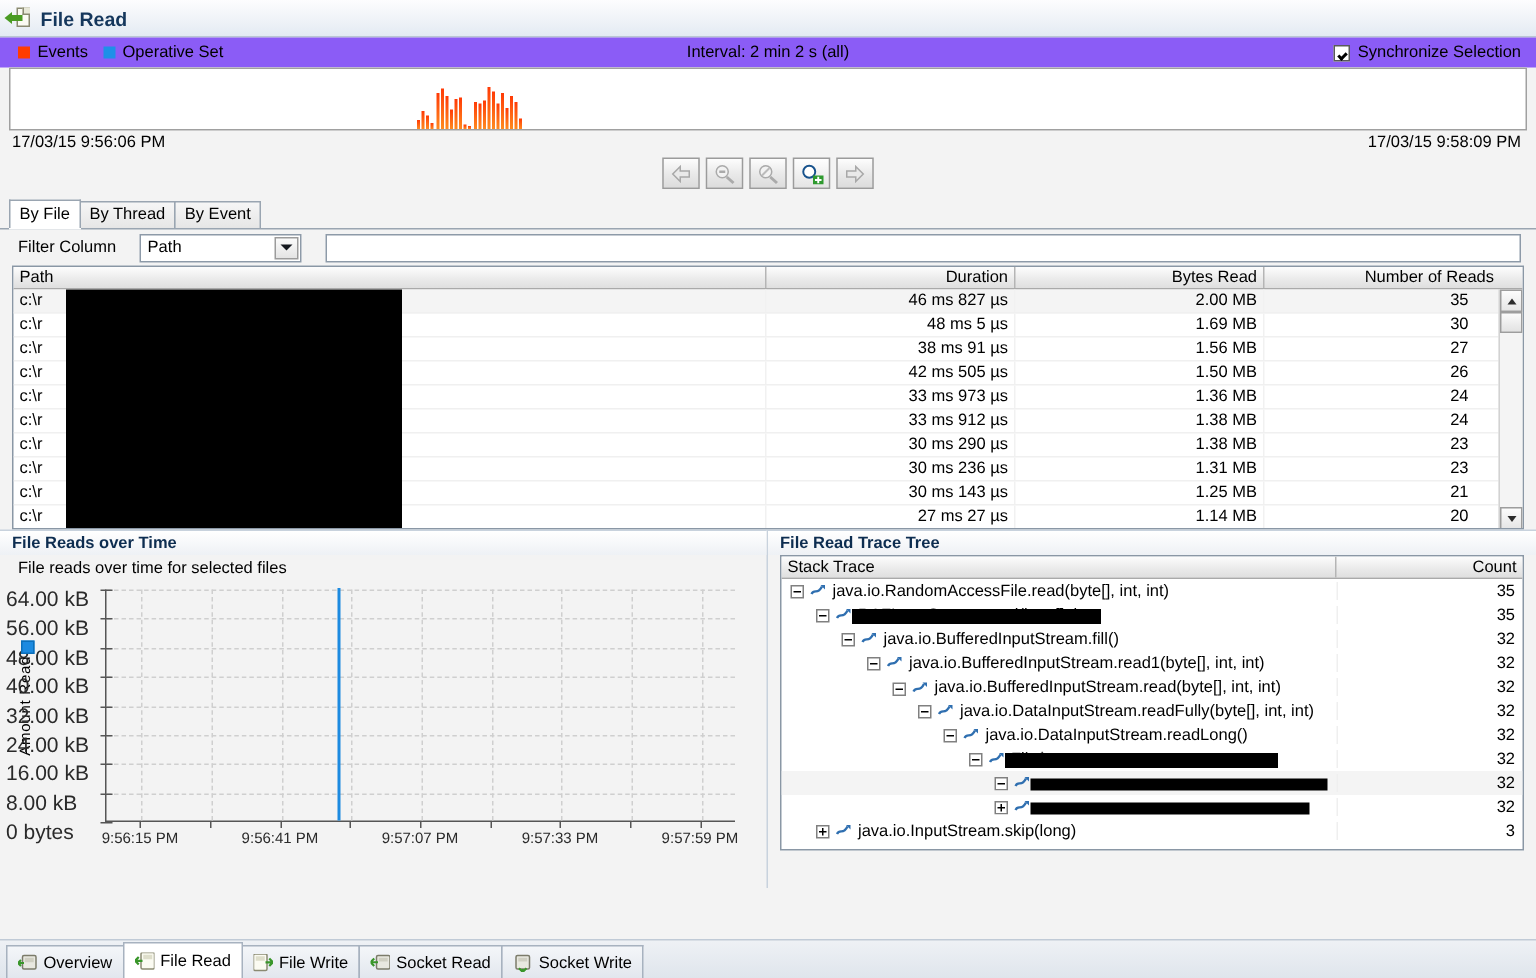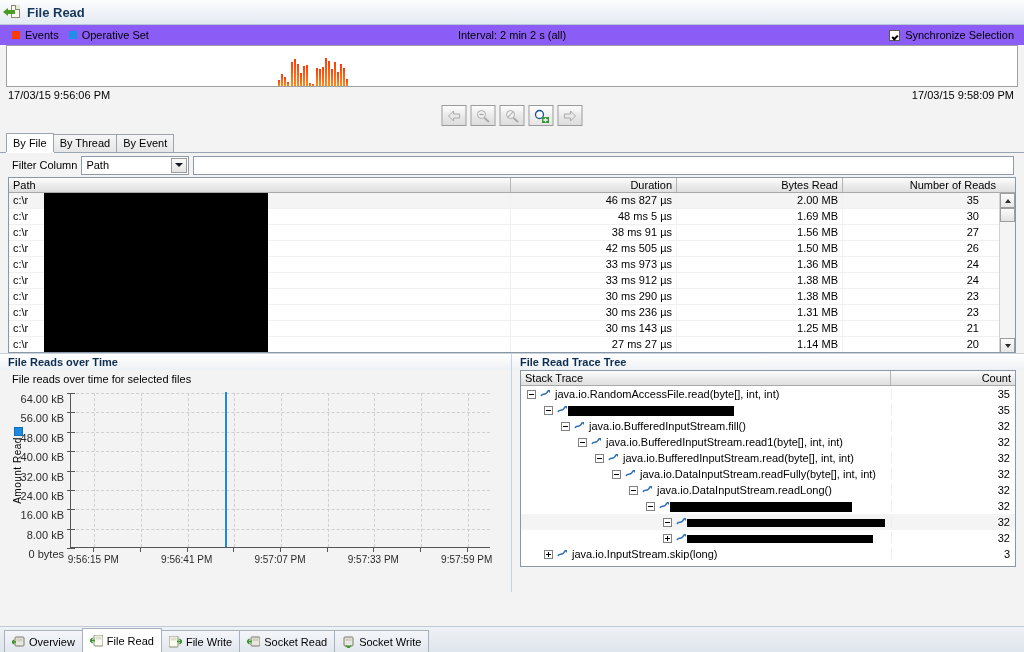--- a/index.html
+++ b/index.html
@@ -124,21 +124,21 @@
     background:linear-gradient(#ffffff,#eef1f5);
     border-top:1px solid #c8d2dd;
   }
   .sec-head .title{ font-size:11px; font-weight:bold; color:#0d2d50; }
   .help-ic{
     position:absolute; right:5px; top:1px; width:15px; height:15px;
     display:flex; align-items:center; justify-content:center;
   }
 
   .filter-row{
-    height:24px; display:flex; align-items:center; padding:0 10px 0 12px; gap:4px;justify-content:flex-end;
+    height:24px; display:flex; align-items:center; padding:0 10px 0 12px; gap:16px;justify-content:flex-end;
   }
   .filter-row .lbl{ font-size:11px; }
   .combo{
     width:108px; height:19px; background:#fff; border:1px solid #8d9aa8;
     display:flex; align-items:center; position:relative; padding-left:4px; font-size:11px;
   }
   .combo .arrow{
     position:absolute; right:1px; top:1px; width:16px; height:15px;
     background:linear-gradient(#fbfbfb,#e4e4e4); border:1px solid #9b9b9b;
     display:flex; align-items:center; justify-content:center;
@@ -218,21 +218,21 @@
   .chart{
     position:relative; margin-left:12px; width:490px; height:188px;
   }
   .plot{
     position:absolute; left:58px; top:6px; width:420px; height:155px;
     border-left:1px solid #555; border-bottom:1px solid #555;
   }
   .gl-v{ position:absolute; top:0; bottom:0; width:0; border-left:1px dashed #cfcfcf; }
   .gl-h{ position:absolute; left:0; right:0; height:0; border-top:1px dashed #cfcfcf; }
   .ytick-lbl{
-    position:absolute; right:0; font-size:11px; text-align:right; white-space:nowrap;
+    position:absolute; right:12px; font-size:14px; white-space:nowrap;
     transform:translateY(-50%); color:#2a2a2a;
   }
   .ytick-mark{ position:absolute; left:-4px; width:8px; height:0; border-top:1px solid #555; }
   .ylab-col{ position:absolute; left:0; top:6px; width:52px; height:155px; }
   .xtick-mark{ position:absolute; top:0; height:4px; width:0; border-left:1px solid #555; }
   .xtick-lbl{
     position:absolute; top:6px; font-size:10px; white-space:nowrap;
     transform:translateX(-50%); color:#2a2a2a;
   }
   .axis-title{
@@ -620,21 +620,21 @@
               <span class="exp"></span>
               <span class="meth-ic"><svg width="11" height="10" viewBox="0 0 11 10">
                   <path d="M1 7 C3 3 5 8 8 2" stroke="#2f6fb0" stroke-width="1.6" fill="none"></path>
                   <path d="M7 1 L10 1 L10 4 Z" fill="#2f6fb0"></path>
                 </svg></span>
               <span class="tr-txt">java.io.BufferedInputStream.read1(byte[], int, int)</span>
             </div>
             <div class="tr-count">32</div>
           </div>
           <div class="tr-row">
-            <div class="tr-name" style="padding-left: 74px;">
+            <div class="tr-name" style="padding-left: 74px; align-items: flex-end;">
               <span class="exp"></span>
               <span class="meth-ic"><svg width="11" height="10" viewBox="0 0 11 10">
                   <path d="M1 7 C3 3 5 8 8 2" stroke="#2f6fb0" stroke-width="1.6" fill="none"></path>
                   <path d="M7 1 L10 1 L10 4 Z" fill="#2f6fb0"></path>
                 </svg></span>
               <span class="tr-txt">java.io.BufferedInputStream.read(byte[], int, int)</span>
             </div>
             <div class="tr-count">32</div>
           </div>
           <div class="tr-row">

